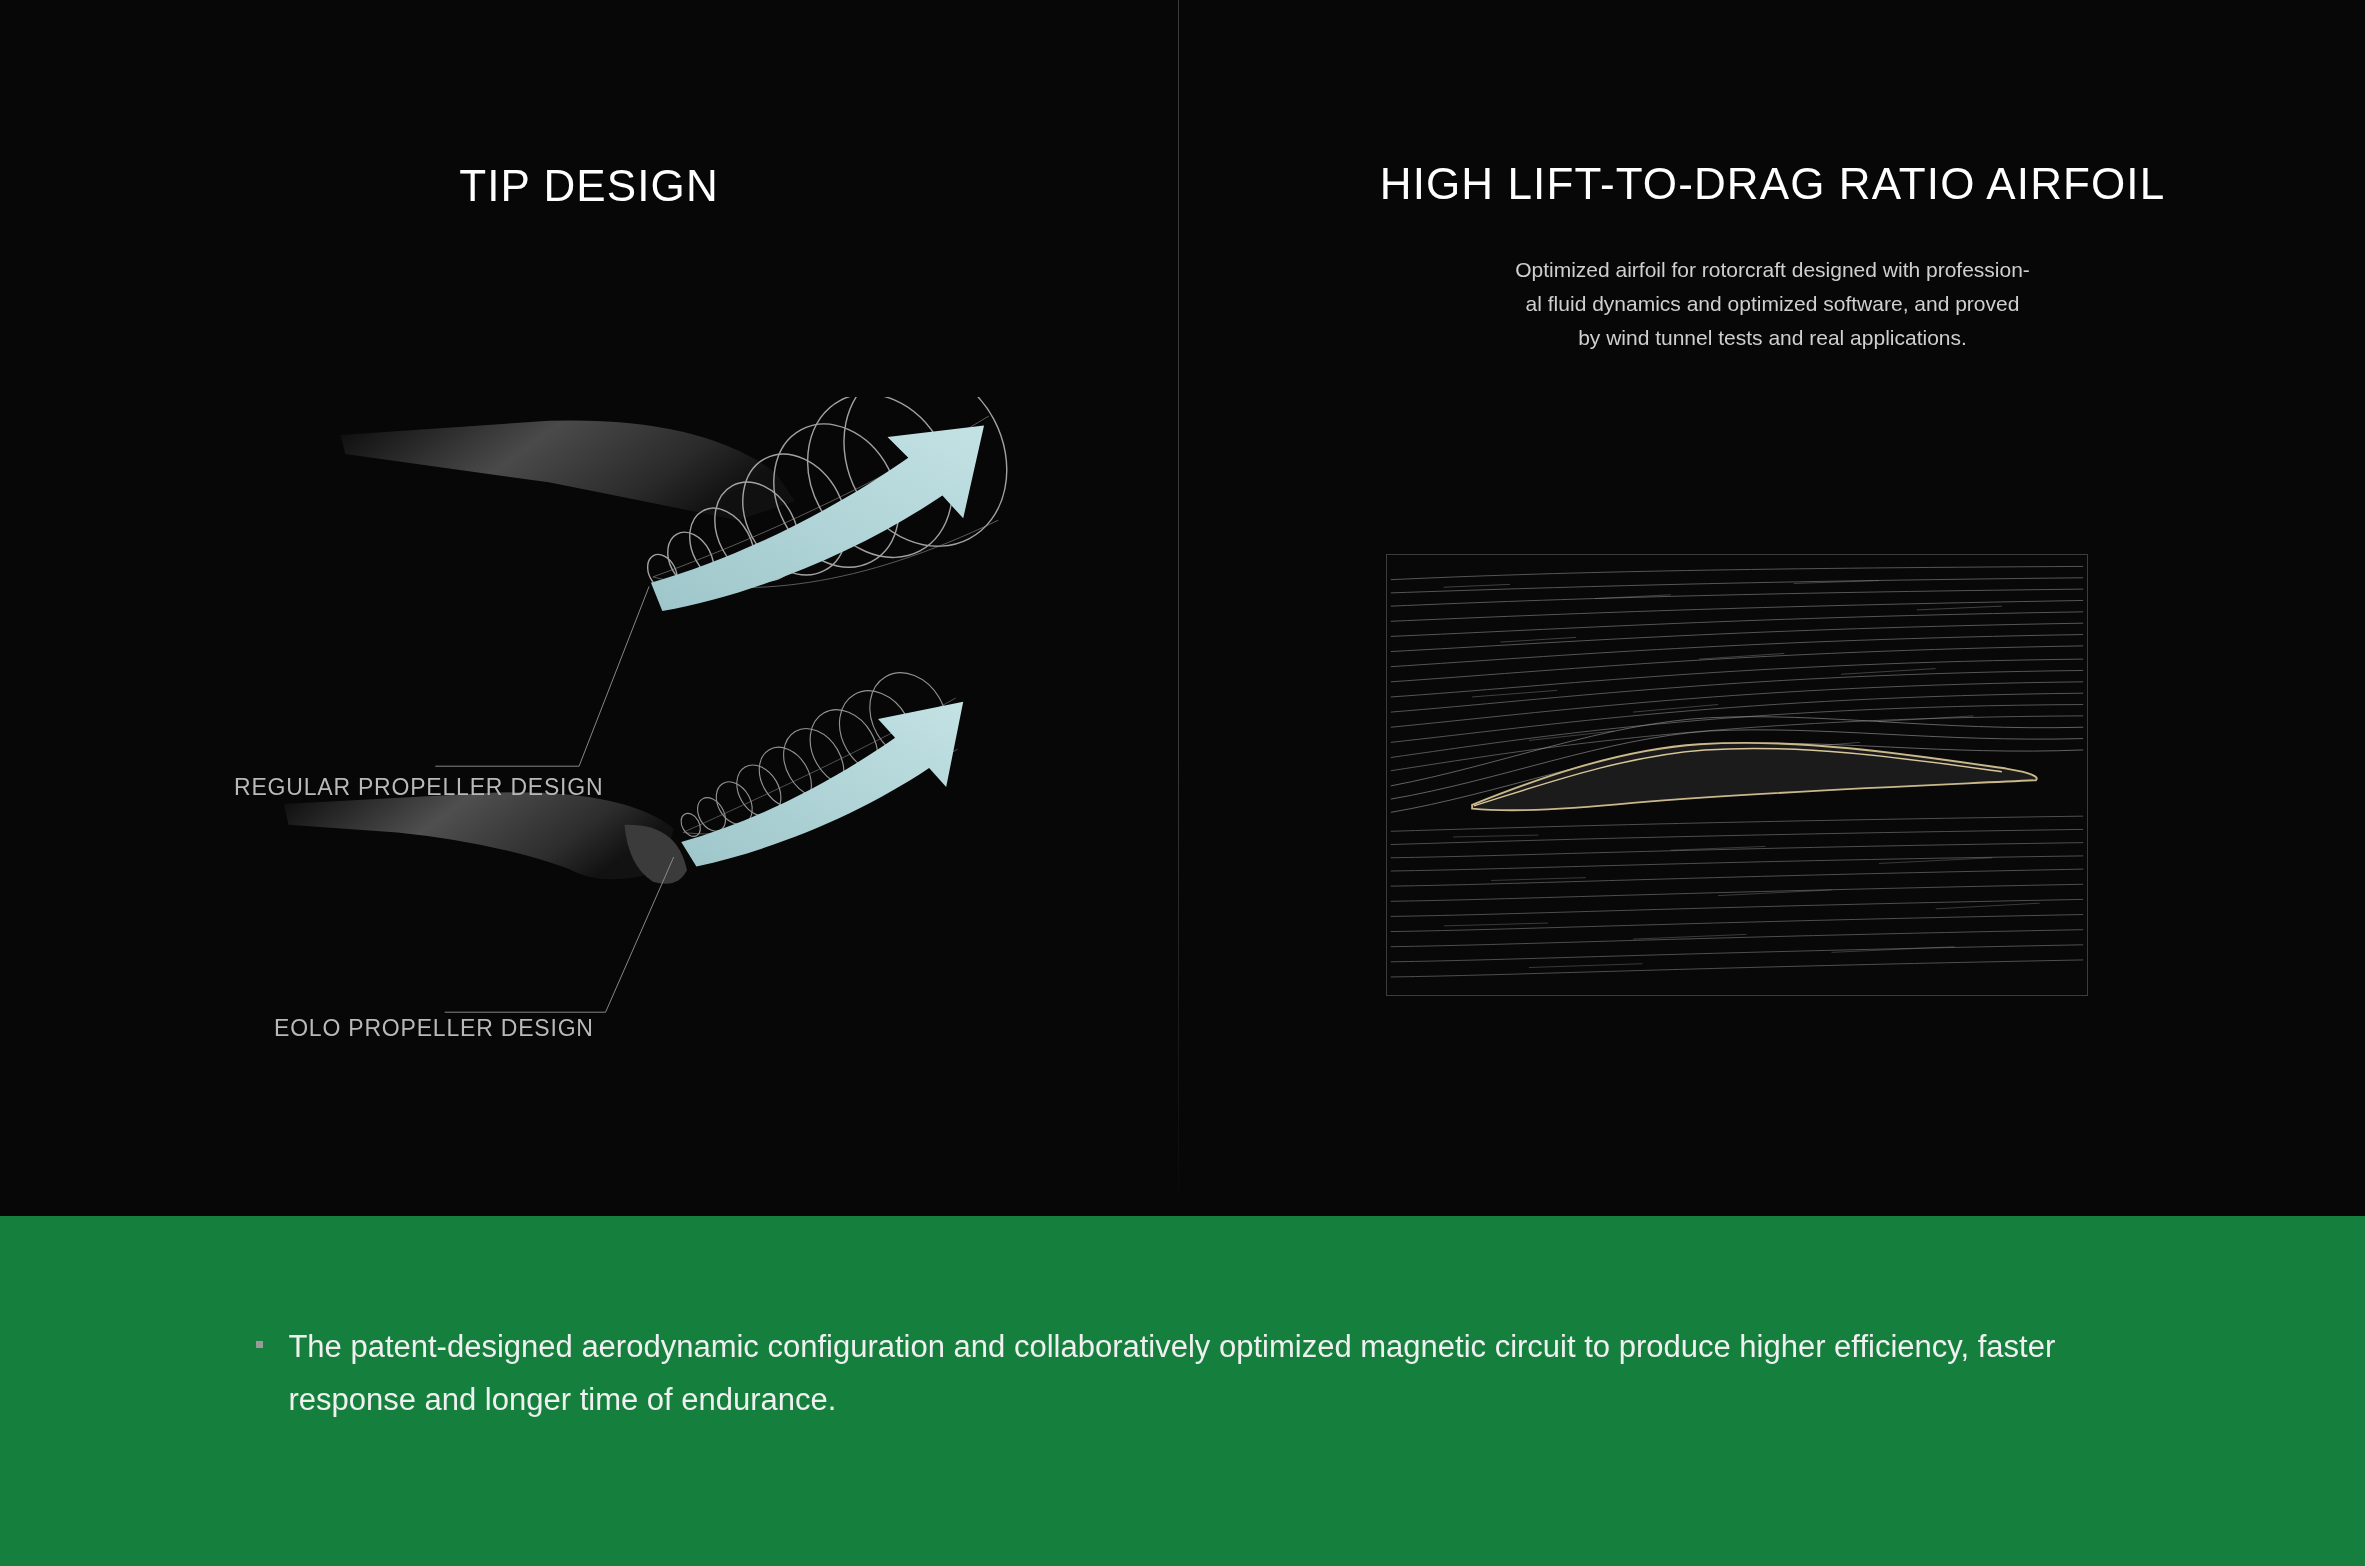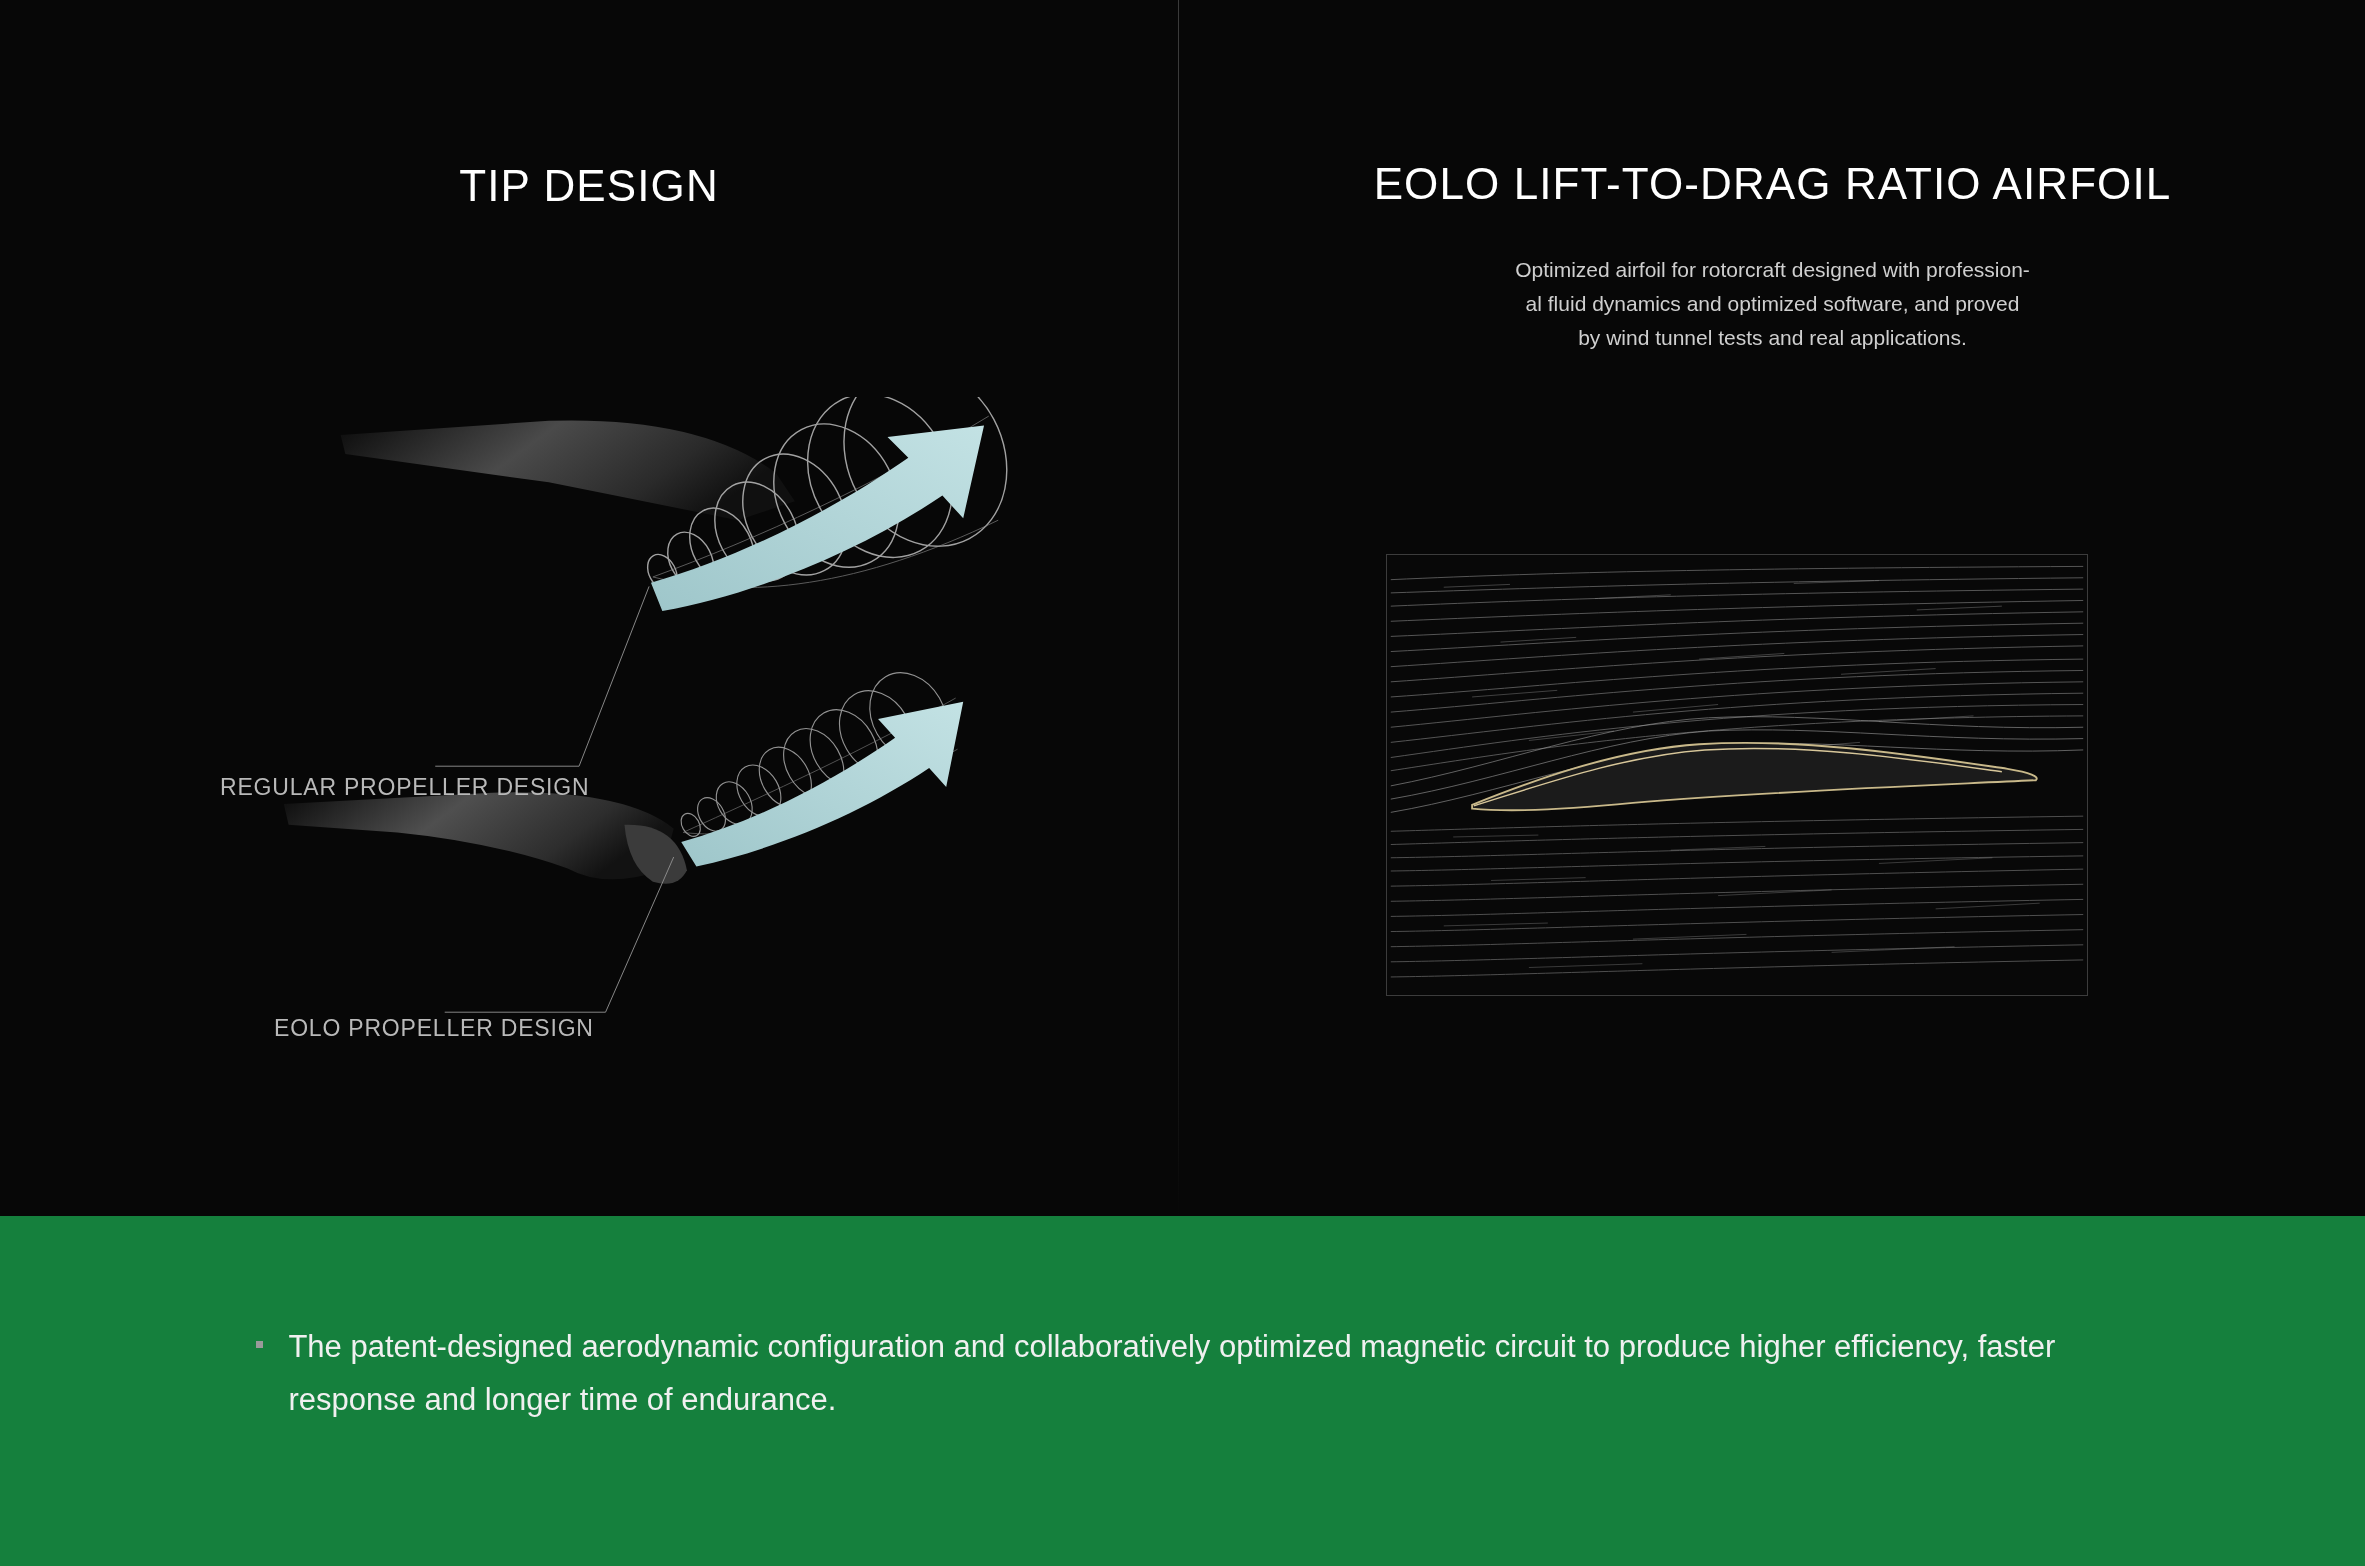--- a/index.html
+++ b/index.html
@@ -85,21 +85,21 @@
   .tip-figure svg { display: block; }
 
   .fig-label {
     position: absolute;
     font-size: 23px;
     letter-spacing: 0.8px;
     color: #b9b9b9;
     white-space: nowrap;
     font-weight: 300;
   }
-  .label-regular { left: 220px; top: 774px; }
+  .label-regular { left: 234px; top: 774px; }
   .label-eolo    { left: 274px; top: 1015px; }
 
   
   .airfoil-figure {
     position: absolute;
     left: 1386px;
     top: 554px;
     width: 700px;
     height: 440px;
     border: 0.9px solid #3c3c3c;
@@ -239,21 +239,21 @@
         <g stroke="#8e8e8e" stroke-width="1" fill="none">
           <path d="M470 650 L640 650 L712 486"></path>
         </g>
       </svg>
     </div>
 
     <div class="fig-label label-regular">REGULAR PROPELLER DESIGN</div>
     <div class="fig-label label-eolo">EOLO PROPELLER DESIGN</div>
 
     <div class="panel panel-right">
-      <div class="panel-title">EOLO LIFT-TO-DRAG RATIO AIRFOIL</div>
+      <div class="panel-title">HIGH LIFT-TO-DRAG RATIO AIRFOIL</div>
       <div class="panel-sub">
         <div>Optimized airfoil for rotorcraft designed with profession-</div>
         <div>al fluid dynamics and optimized software, and proved</div>
         <div>by wind tunnel tests and real applications.</div>
       </div>
     </div>
 
     <div class="airfoil-figure">
       <svg width="700" height="440" viewBox="0 0 740 465" xmlns="http://www.w3.org/2000/svg">
         <rect x="0" y="0" width="740" height="465" fill="#080808"></rect>

